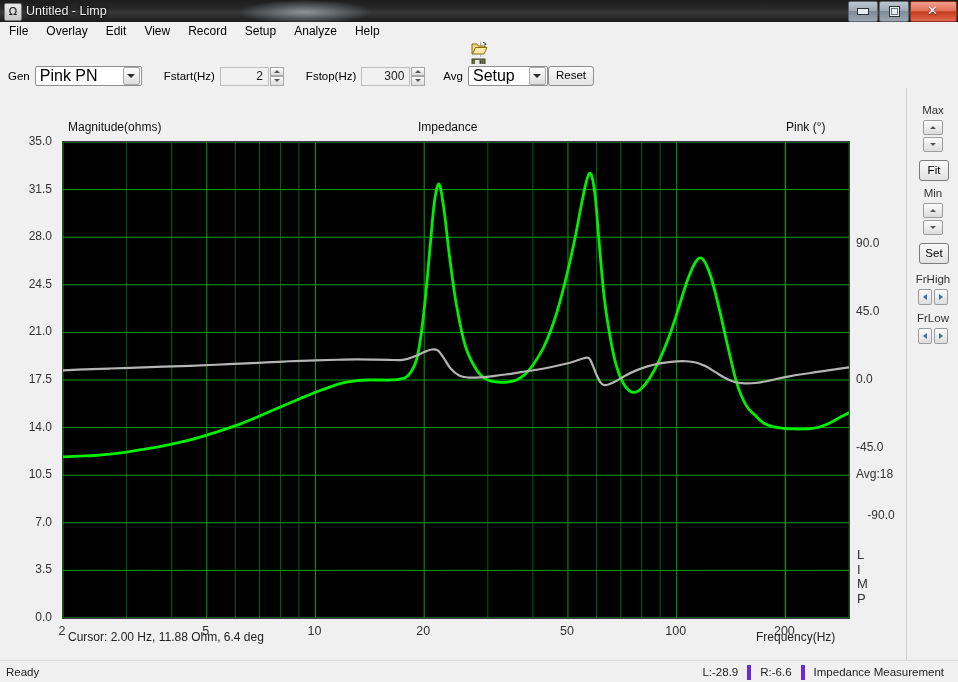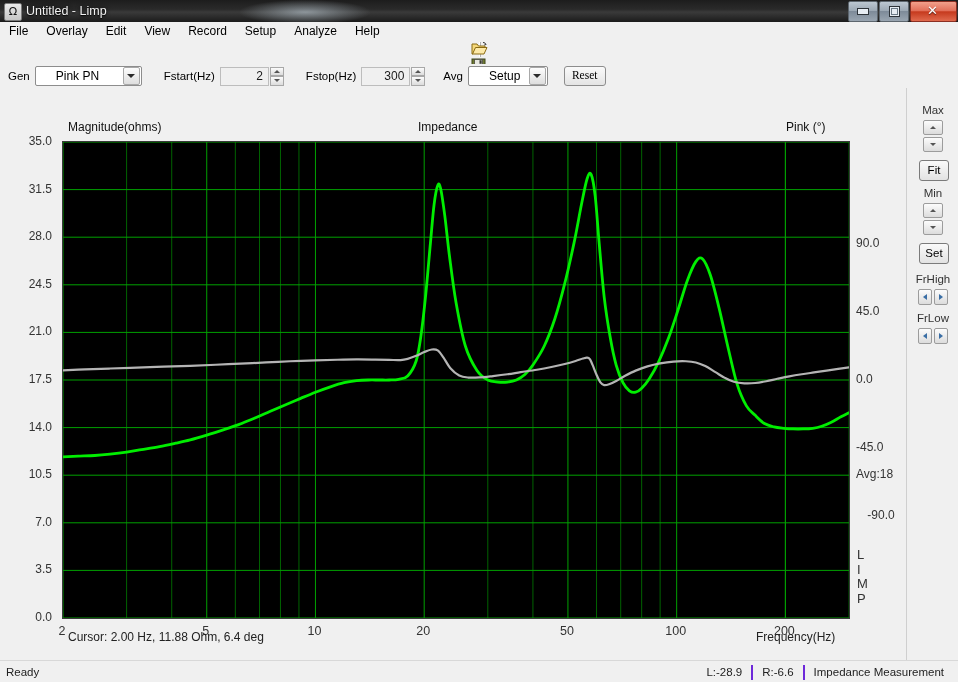--- a/index.html
+++ b/index.html
@@ -111,21 +111,21 @@
     position:absolute;left:0;top:64px;width:958px;height:24px;
     background:#f0f0f0;display:flex;align-items:center;
     border-bottom:1px solid #d6d6d6;
   }
   .genbar .lbl{font-size:11.5px;color:#000;margin:0 5px 0 8px;}
   .combo{
     position:relative;width:105px;height:18px;
     border:1px solid #8d8d8d;background:#fff;border-radius:2px;
     display:flex;align-items:center;
   }
-  .combo .val{padding-left:20px;font-size:12px;flex:1;}
+  .combo .val{padding-left:4px;font-size:16px;flex:1;}
   .combo .arrowbox{
     width:15px;height:16px;margin-right:1px;
     background:linear-gradient(to bottom,#fdfdfd,#dedede);
     border:1px solid #a8a8a8;border-radius:2px;
     display:flex;align-items:center;justify-content:center;
   }
   .caret-d{width:0;height:0;border-left:4px solid transparent;border-right:4px solid transparent;border-top:4px solid #2b2b2b;}
   .numfield{
     width:42px;height:17px;border:1px solid #bdbdbd;background:#f0f0f0;
     text-align:right;padding-right:5px;font-size:12px;line-height:17px;color:#1a1a1a;
@@ -195,21 +195,21 @@
   .caret-r{width:0;height:0;border-top:3px solid transparent;border-bottom:3px solid transparent;border-left:4px solid #3a6ea5;}
 
   
   .statusbar{
     position:absolute;left:0;top:660px;width:958px;height:22px;
     background:#f0f0f0;border-top:1px solid #d8d8d8;
     display:flex;align-items:center;font-size:11.5px;color:#222;
   }
   .sb-ready{padding-left:6px;}
   .sb-spring{flex:1;}
-  .sb-cell{padding:0 9px;border-left:2px solid #6d28d9;height:15px;line-height:15px;}
+  .sb-cell{padding:0 9px;border-left:4px solid #6d28d9;height:15px;line-height:15px;}
   .sb-cell.first{border-left:none;}
 </style>
 </head>
 <body>
 
 <div id="app">
 
   <div class="titlebar">
     <div class="tb-haze"></div>
     <div class="tb-ico">Ω</div>
@@ -386,21 +386,21 @@
     </div>
 
     <span class="lbl" style="margin-left:18px;">Avg</span>
     <div class="combo" style="width:78px;">
       <span class="val">Setup</span>
       <span class="arrowbox">
           <i class="caret-d"></i>
         </span>
     </div>
 
-    <div class="pushbtn" style="margin-left:16px;font-family:Liberation Serif, serif;">Reset</div>
+    <div class="pushbtn" style="margin-left:0;">Reset</div>
   </div>
 
   <div class="content">
 
     <div class="chart-wrap">
       <div class="ax-title" style="left:68px;top:32px;">Magnitude(ohms)</div>
       <div class="ax-title" style="left:418px;top:32px;">Impedance</div>
       <div class="ax-title" style="left:786px;top:32px;">Pink (°)</div>
 
       <div id="plot">

